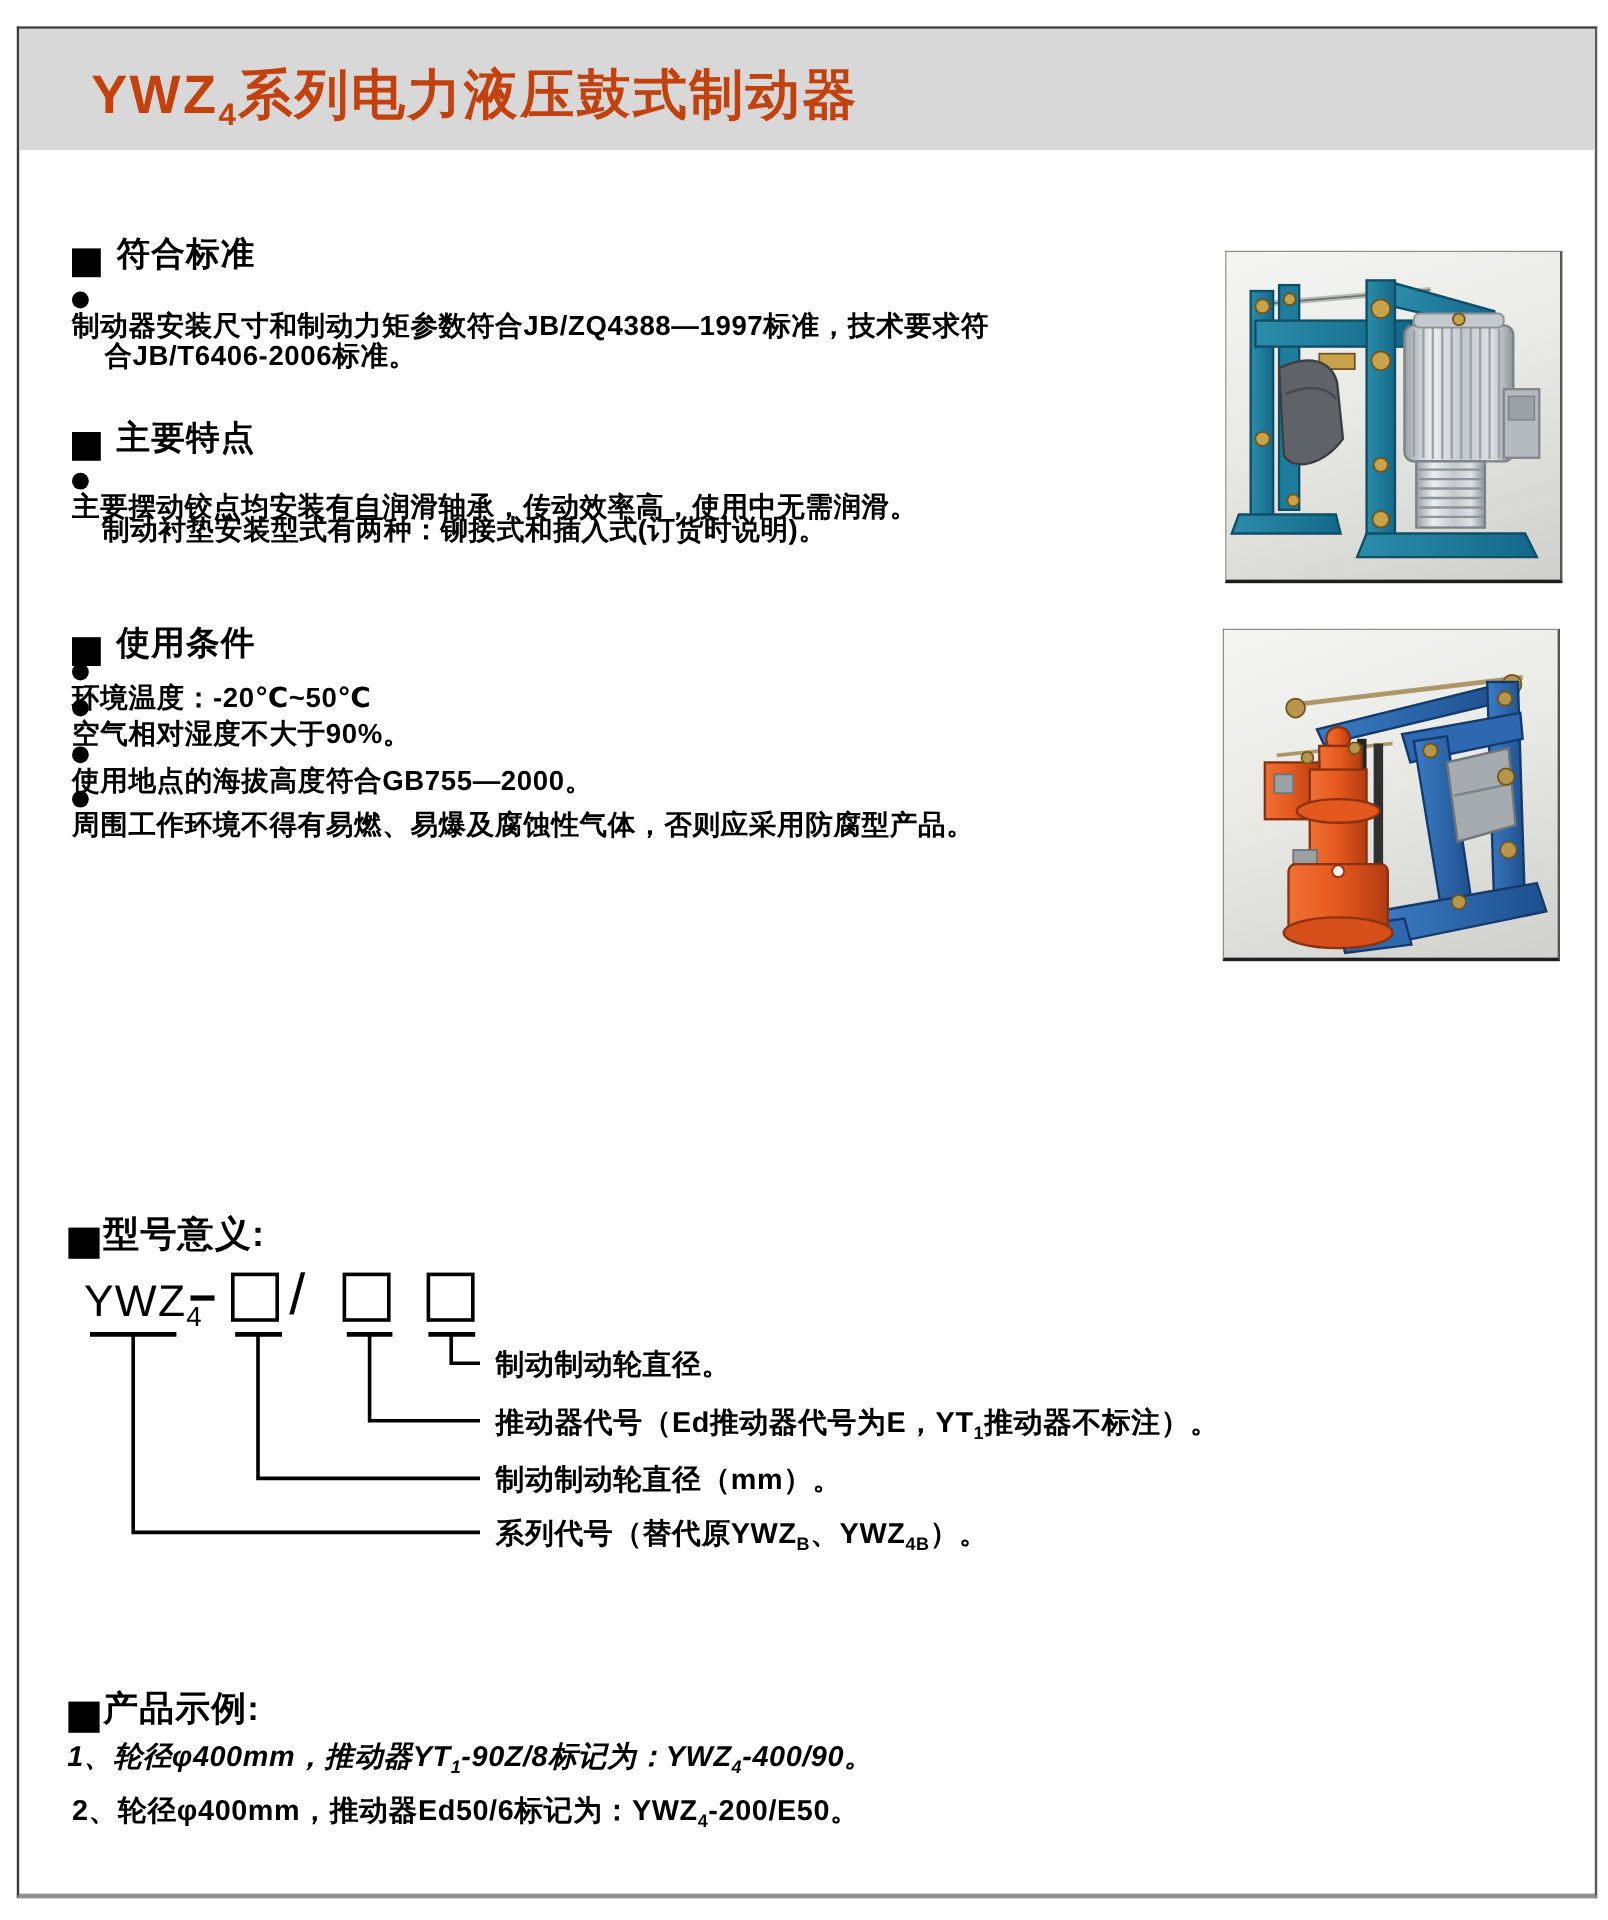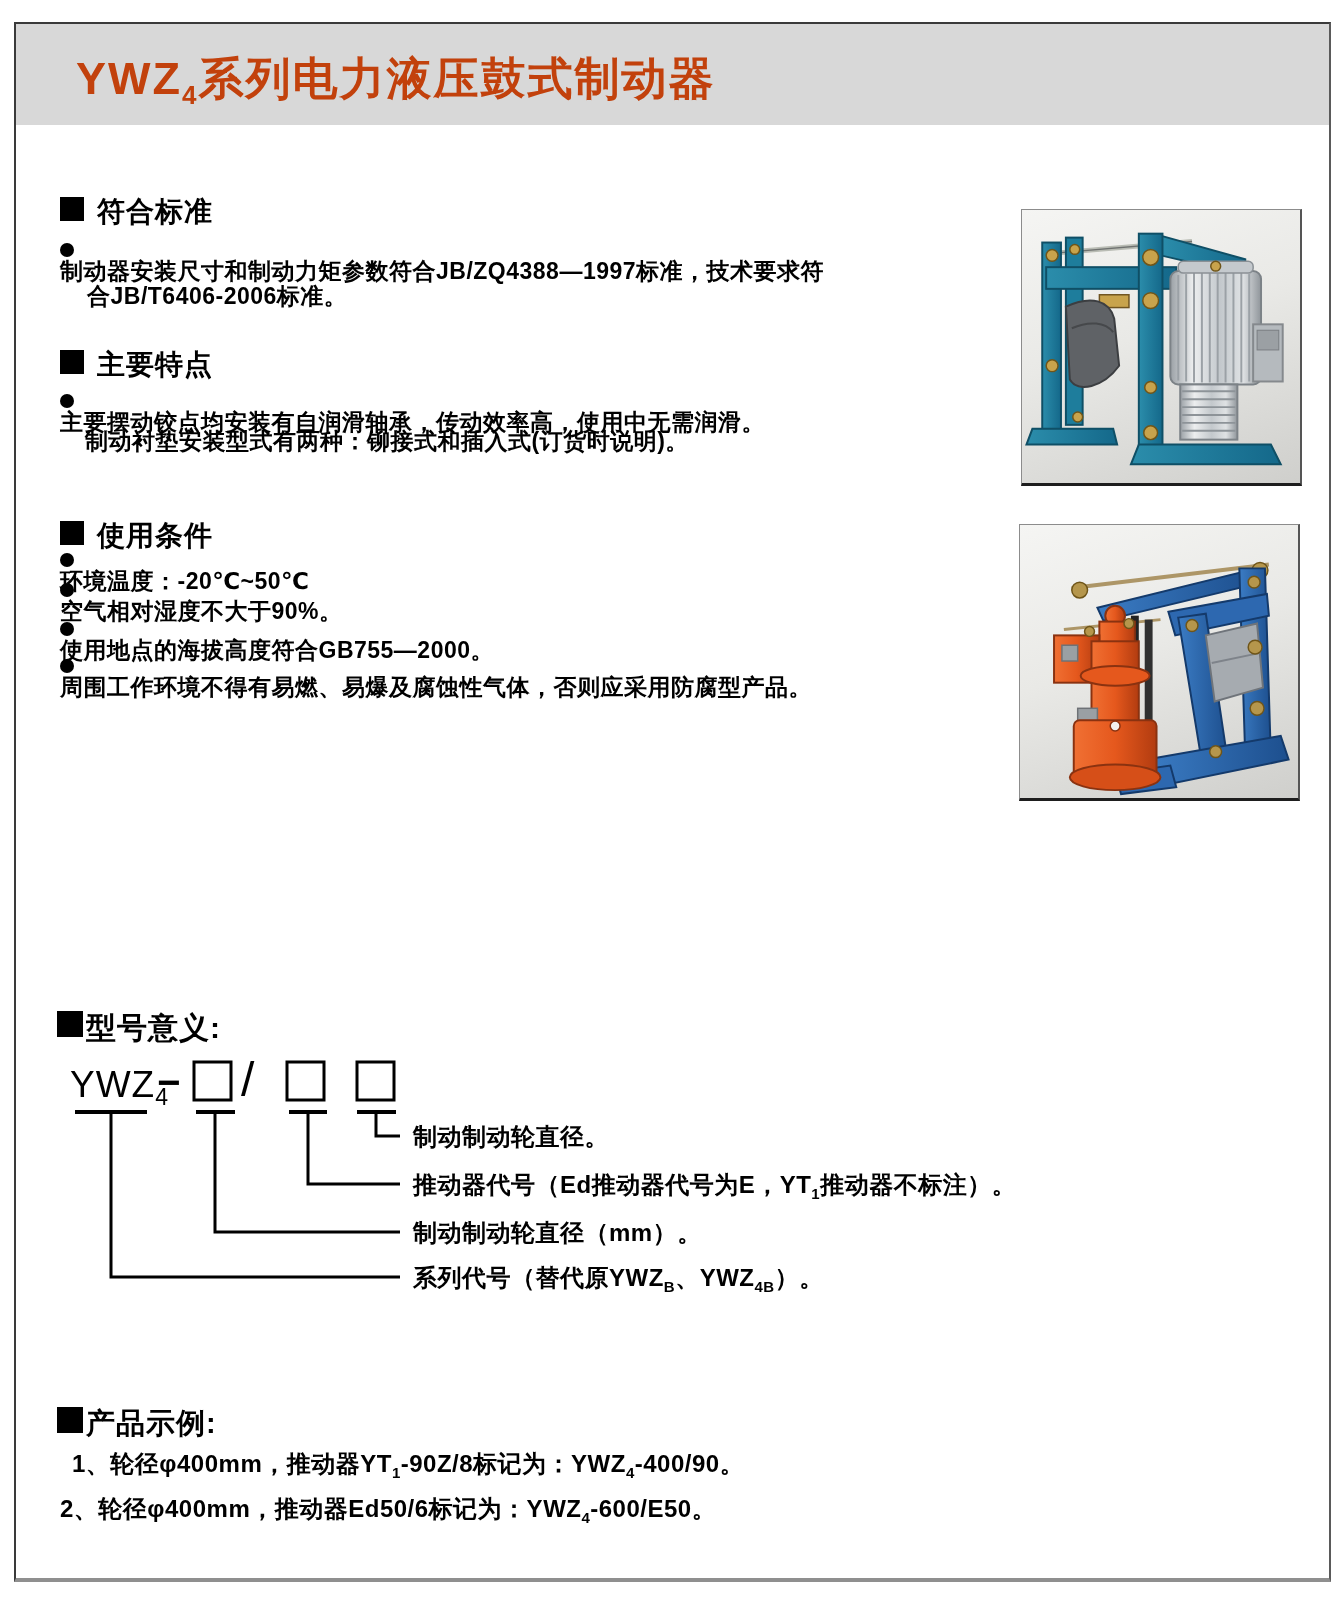--- a/index.html
+++ b/index.html
@@ -22,21 +22,21 @@
     background:#d8d8d8;
   }
   .page-title {
     position:absolute; left:60px; top:25px;
     font-size:45px; font-weight:700; letter-spacing:2px; color:#c2410c;
     white-space:nowrap;
   }
   .page-title sub { font-size:26px; font-weight:700; }
   .abs { position:absolute; }
   .section-heading {
-    position:absolute; display:flex; align-items:flex-start;
+    position:absolute; display:flex; align-items:flex-end;
     font-size:28px; font-weight:700; letter-spacing:1px; white-space:nowrap;
   }
   .sq {
     display:inline-block; width:24px; height:24px; background:#000;
     margin-right:13px; margin-top:4px; flex:0 0 auto;
   }
   .sq-tight { margin-right:3px; width:26px; height:26px; margin-top:3px; }
   .bullet-row {
     position:absolute; display:flex; align-items:flex-start; white-space:nowrap;flex-direction:column;
   }
@@ -278,18 +278,18 @@
   <span>制动制动轮直径（mm）。</span>
 </div>
 <div class="diagram-label" style="top:1262px;">
   <span>系列代号（替代原YWZ</span><sub>B</sub><span>、YWZ</span><sub>4B</sub><span>）。</span>
 </div>
 
 <div class="section-heading" style="left:57px; top:1404px; font-size:29px;">
   <span class="sq sq-tight"></span>
   <span>产品示例:</span>
 </div>
-<div class="example-row" style="left:72px; top:1448px;">
+<div class="example-row" style="left:56px; top:1448px;font-style:italic;">
   <span>1、轮径φ400mm，推动器YT</span><sub>1</sub><span>-90Z/8标记为：YWZ</span><sub>4</sub><span>-400/90。</span>
 </div>
 <div class="example-row" style="left:60px; top:1493px;">
-  <span>2、轮径φ400mm，推动器Ed50/6标记为：YWZ</span><sub>4</sub><span>-600/E50。</span>
+  <span>2、轮径φ400mm，推动器Ed50/6标记为：YWZ</span><sub>4</sub><span>-200/E50。</span>
 </div>
 
 </body></html>

